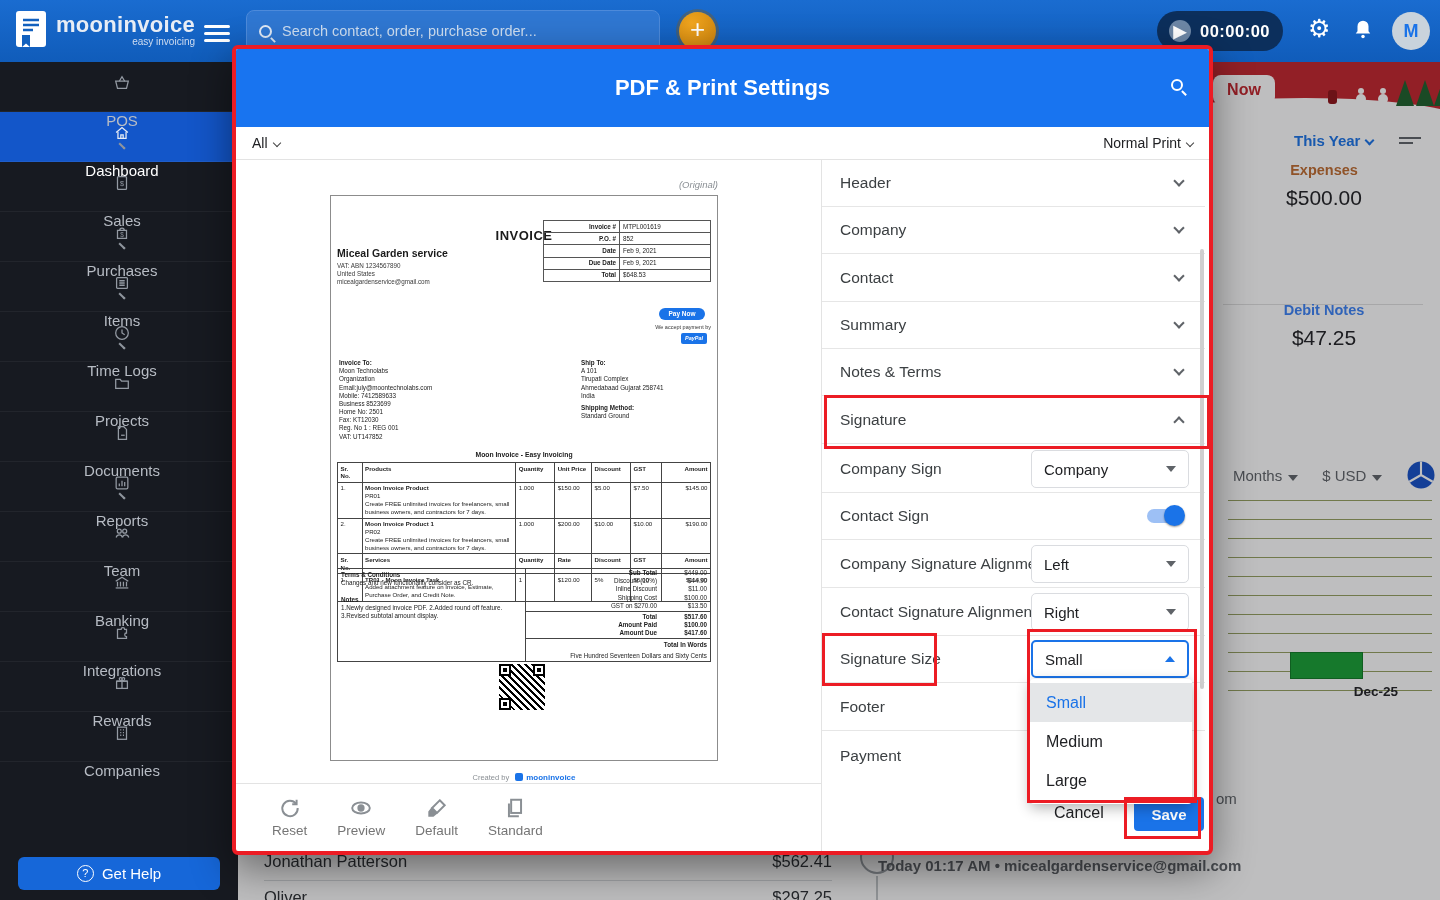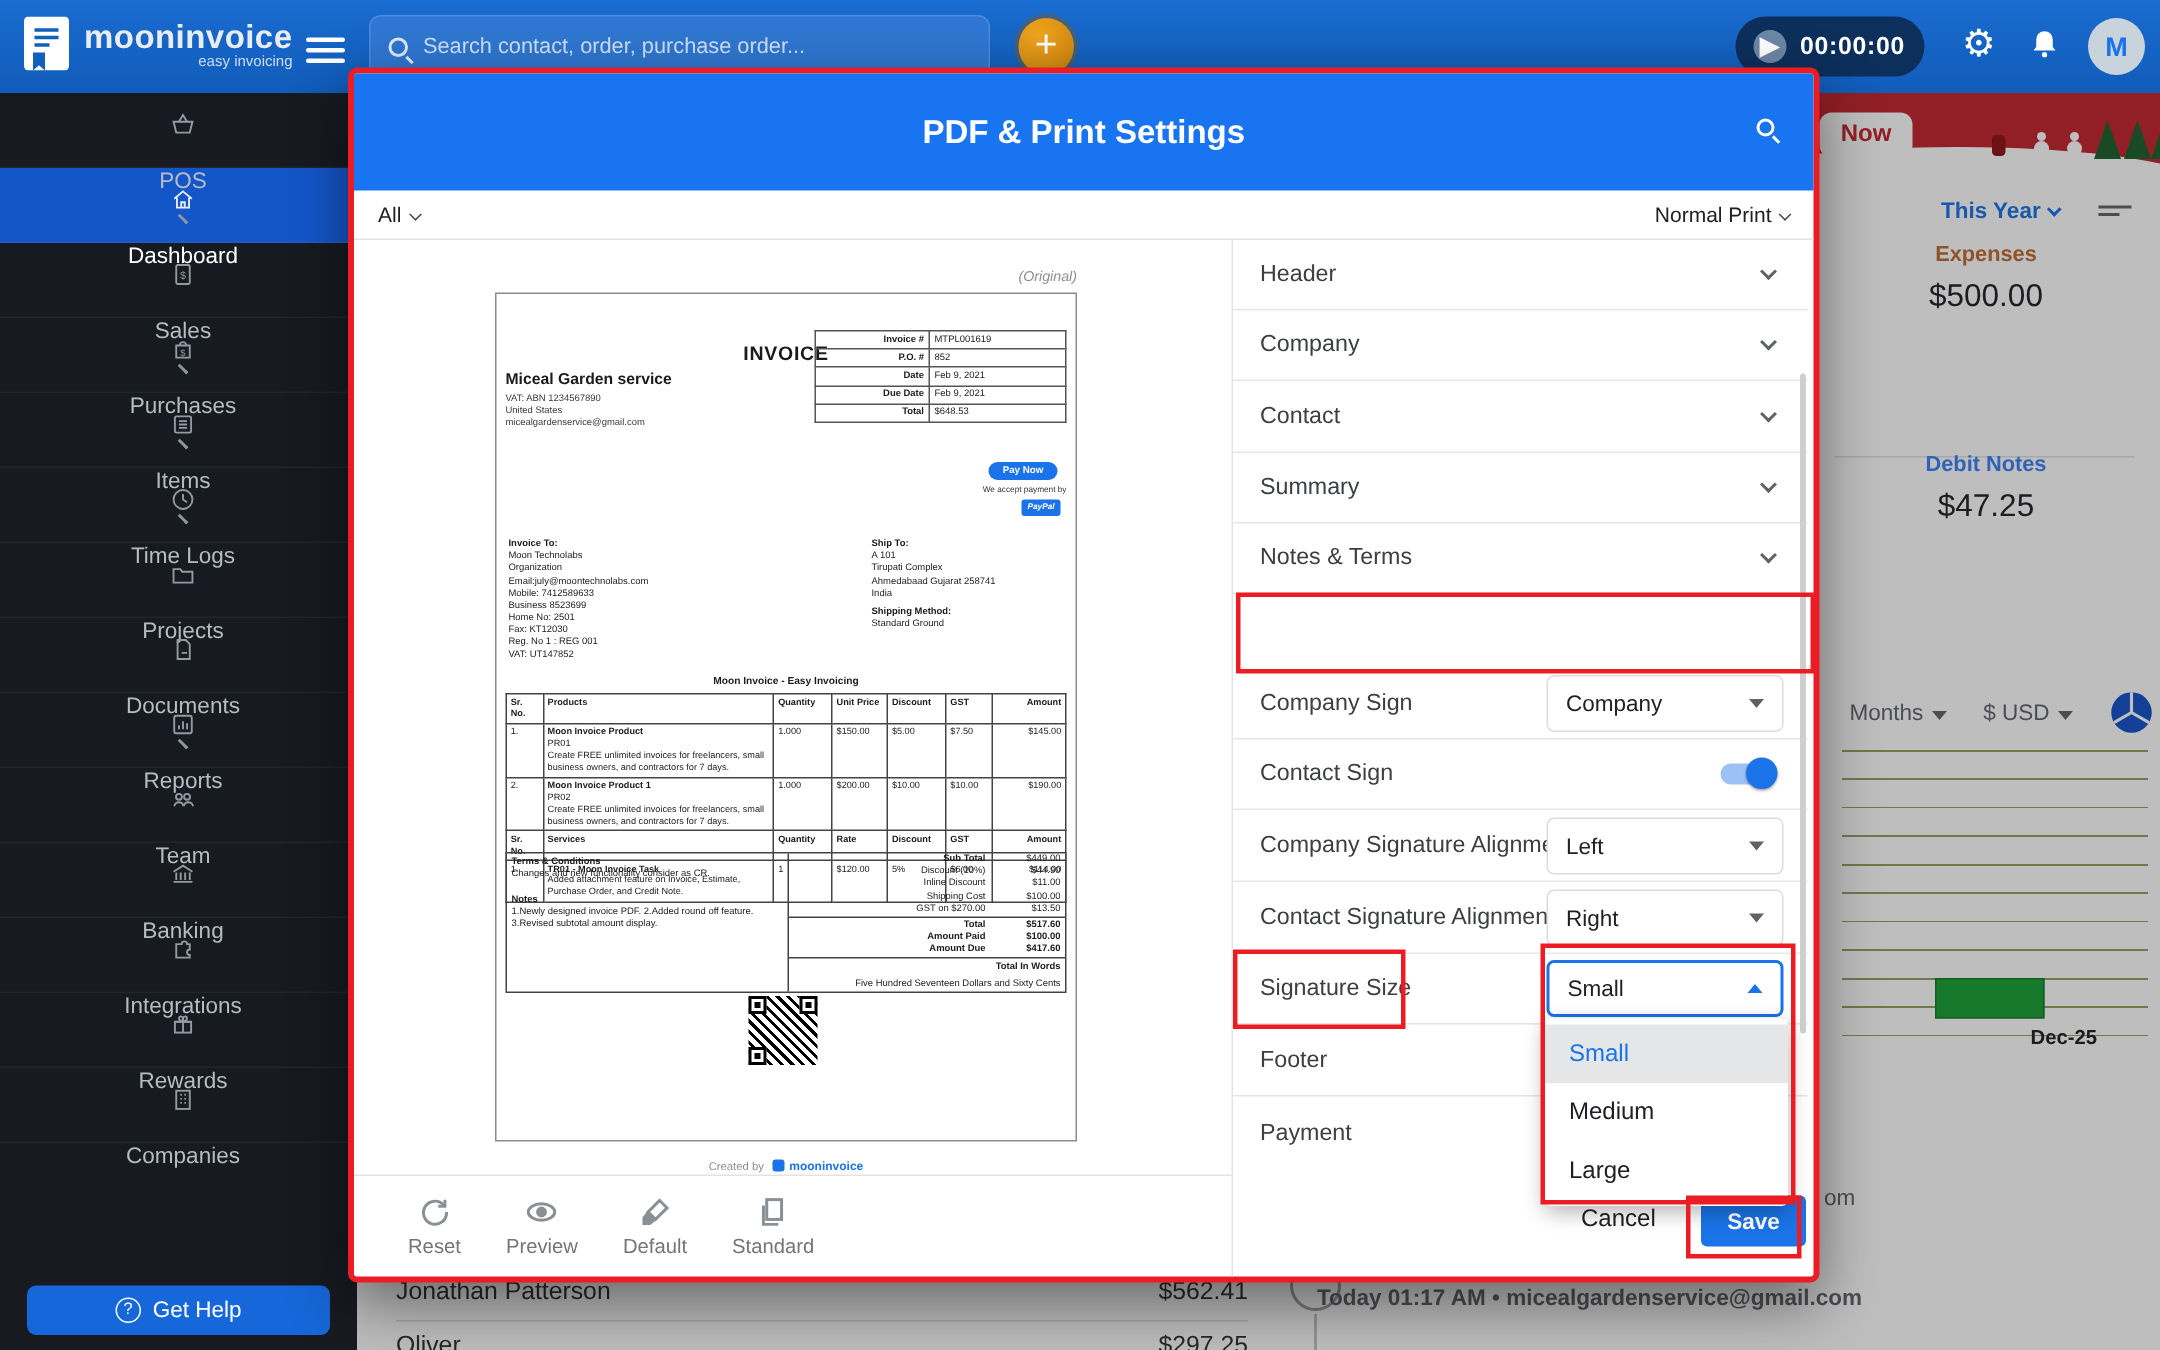--- a/index.html
+++ b/index.html
@@ -559,20 +559,24 @@
       <span class="chev-d"></span>
     </div>
   <div class="acc-row" style="top:253px">
       <span class="lbl">Summary</span>
       <span class="chev-d"></span>
     </div>
   <div class="acc-row" style="top:300px">
       <span class="lbl">Notes &amp; Terms</span>
       <span class="chev-d"></span>
     </div>
+  <div class="acc-row" style="top:348px">
+      <span class="lbl">Signature</span>
+      <span class="chev-u"></span>
+    </div>
 
   <div class="acc-row" style="top:397px">
     <span class="lbl">Company Sign</span>
     <div class="sel">
         <span class="cap">Company</span>
         <span class="caret"></span>
       </div>
   </div>
   <div class="acc-row" style="top:444px">
     <span class="lbl">Contact Sign</span>

